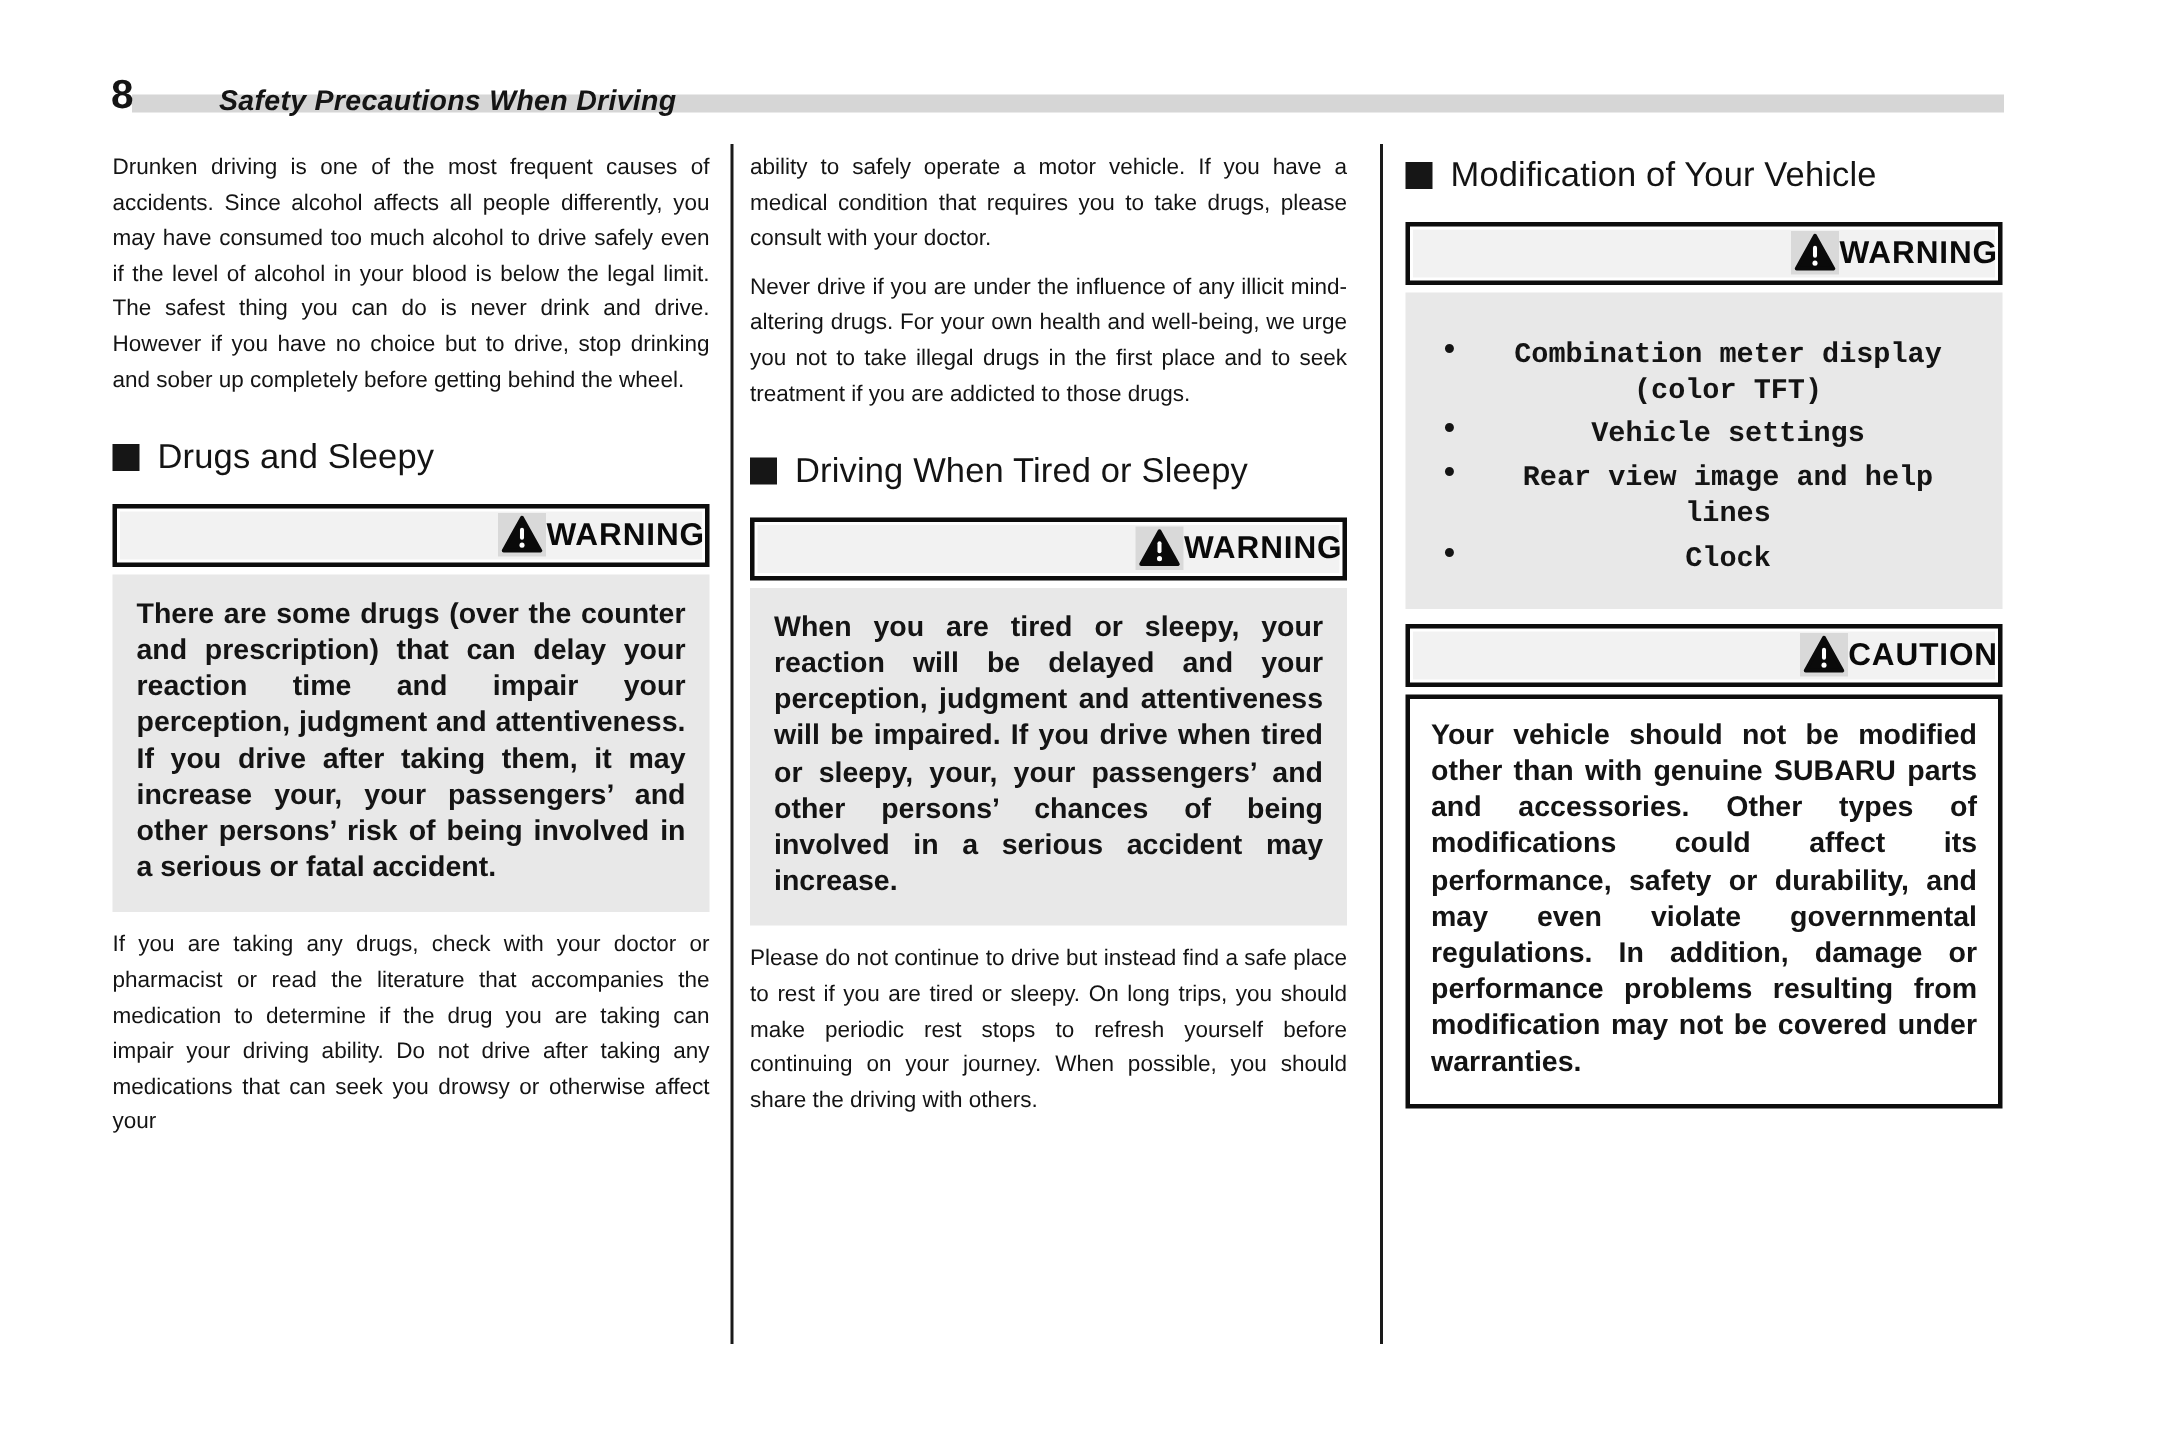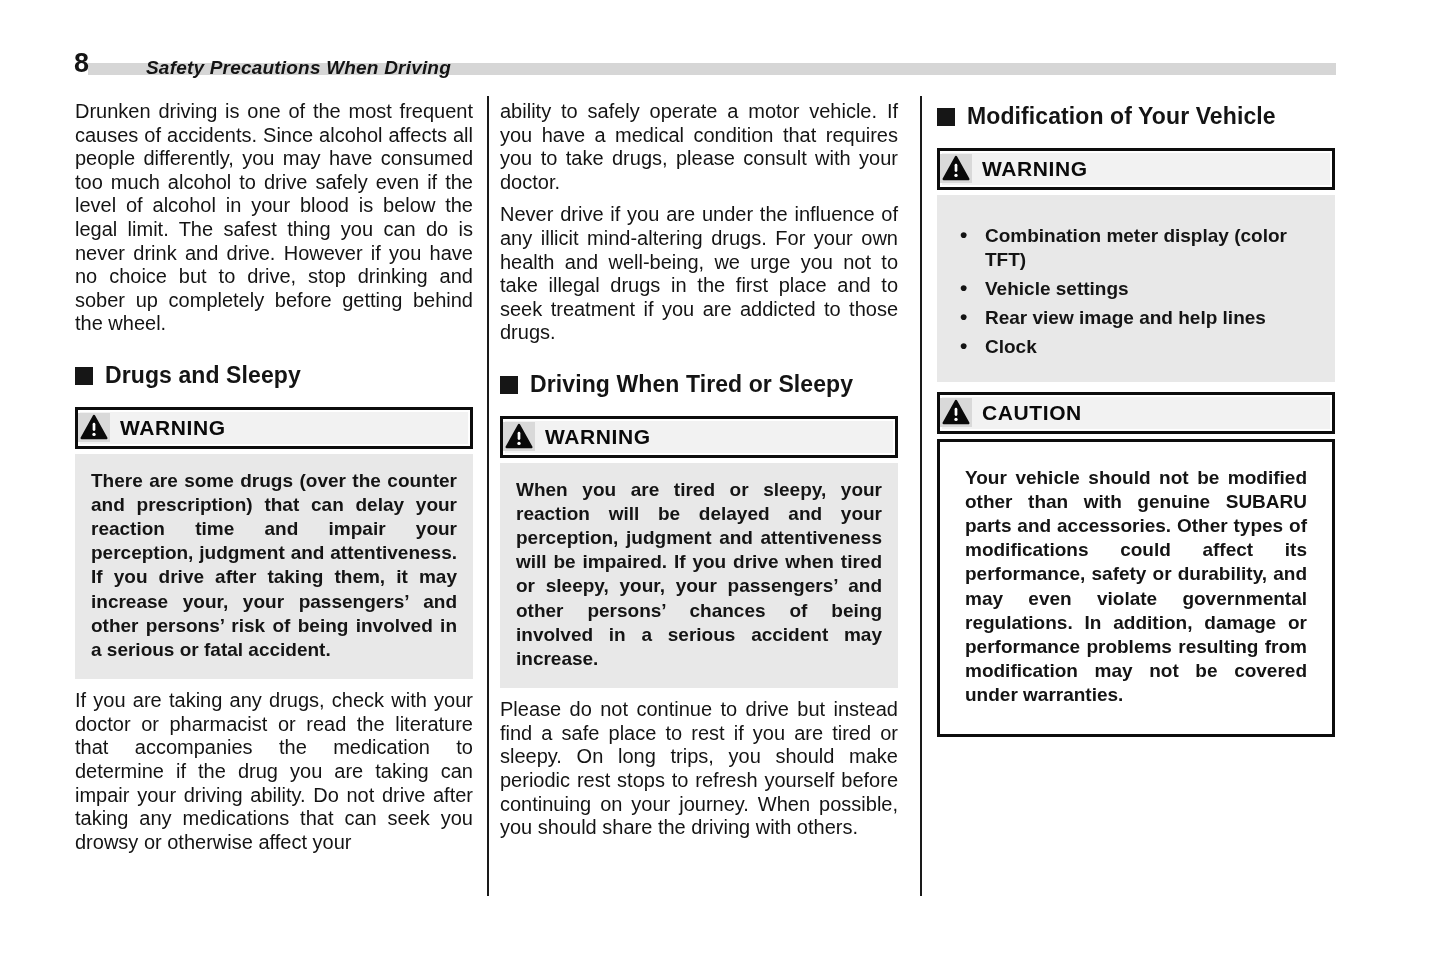--- a/index.html
+++ b/index.html
@@ -31,43 +31,43 @@
   .col-2{left:500px;}
   .col-3{left:937px;}
   .v-divider{
     position:absolute;top:96px;width:2px;height:800px;background:#1a1a1a;
   }
   .vd-1{left:487px;}
   .vd-2{left:920px;}
   
   .para{
     margin:0 0 9px 0;
-    font-size:20px;line-height:23.6px;
+    font-size:15px;line-height:23.6px;
     text-align:justify;
   }
   .section-heading{
     display:flex;align-items:center;
     margin:26px 0 0 0;
-    font-size:23px;font-weight:bold;line-height:1.2;
+    font-size:23px;font-weight:normal;line-height:1.2;
     letter-spacing:0.1px;
     white-space:nowrap;
   }
   .section-heading.first{margin-top:3px;}
   .sq{
     display:inline-block;width:18px;height:18px;background:#161616;
     margin-right:12px;flex:0 0 auto;
   }
   
   .alert-header{
     margin-top:17px;
     border:3px solid #0d0d0d;
     background:#f2f2f2;
     box-shadow:inset 0 0 0 2px #ffffff;
     height:36px;
-    display:flex;align-items:center;justify-content:flex-start;gap:10px;
+    display:flex;align-items:center;justify-content:flex-end;padding-left:40px;
   }
   .alert-title{
     font-size:21px;font-weight:bold;letter-spacing:0.6px;color:#0a0a0a;
   }
   .tri-wrap{
     display:inline-flex;align-items:center;justify-content:center;
     background:#d9d9d9;padding:1px 2px;
   }
   .alert-body{
     margin-top:5px;
@@ -83,21 +83,21 @@
     border:3px solid #0d0d0d;
     background:#ffffff;
     padding:12px 13px 14px 13px;
     font-weight:bold;
     font-size:19px;line-height:24.2px;
     text-align:justify;
   }
   .mt-lg{margin-top:10px;}
   
   ul.bullets{
-    list-style:none;margin:14px 0 2px 0;padding:0;text-align:left;
+    list-style:none;margin:14px 0 2px 0;padding:0;text-align:center;font-family:Liberation Mono, monospace;
   }
   ul.bullets li{
     position:relative;
     padding-left:32px;
     margin-bottom:5px;
     font-weight:bold;font-size:19px;line-height:24.2px;
   }
   ul.bullets li::before{
     content:"\2022";
     position:absolute;left:7px;top:-1px;font-size:21px;
@@ -195,17 +195,17 @@
       <span class="tri-wrap">
         <svg width="28" height="27" viewBox="0 0 32 32" aria-hidden="true">
           <path d="M16 2.5 L30.5 28.5 H1.5 Z" fill="#0a0a0a" stroke="#0a0a0a" stroke-width="3" stroke-linejoin="round"></path>
           <rect x="14.4" y="10.5" width="3.2" height="9.5" rx="1.6" fill="#ffffff"></rect>
           <circle cx="16" cy="24.2" r="2" fill="#ffffff"></circle>
         </svg>
       </span>
       <span class="alert-title">CAUTION</span>
     </div>
     <div class="caution-body">
-      <p style="margin:12px">Your vehicle should not be modified other than with genuine SUBARU parts and accessories. Other types of modifications could affect its performance, safety or durability, and may even violate governmental regulations. In addition, damage or performance problems resulting from modification may not be covered under warranties.</p>
+      <p style="margin:1px">Your vehicle should not be modified other than with genuine SUBARU parts and accessories. Other types of modifications could affect its performance, safety or durability, and may even violate governmental regulations. In addition, damage or performance problems resulting from modification may not be covered under warranties.</p>
     </div>
   </div>
 
 </div>
 
 </body></html>

